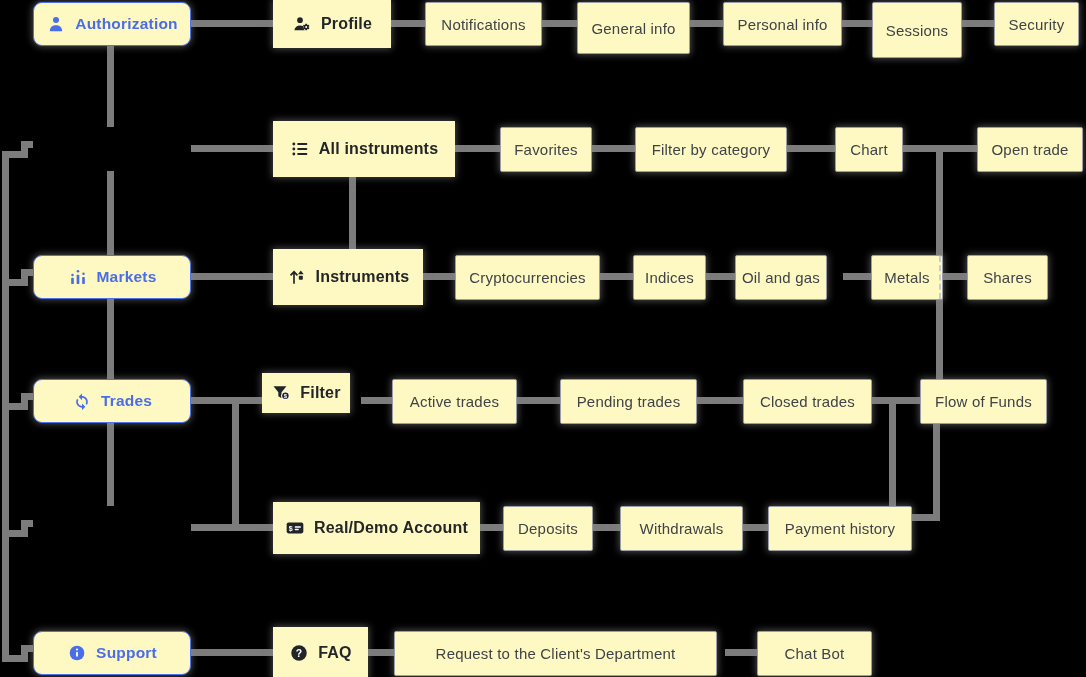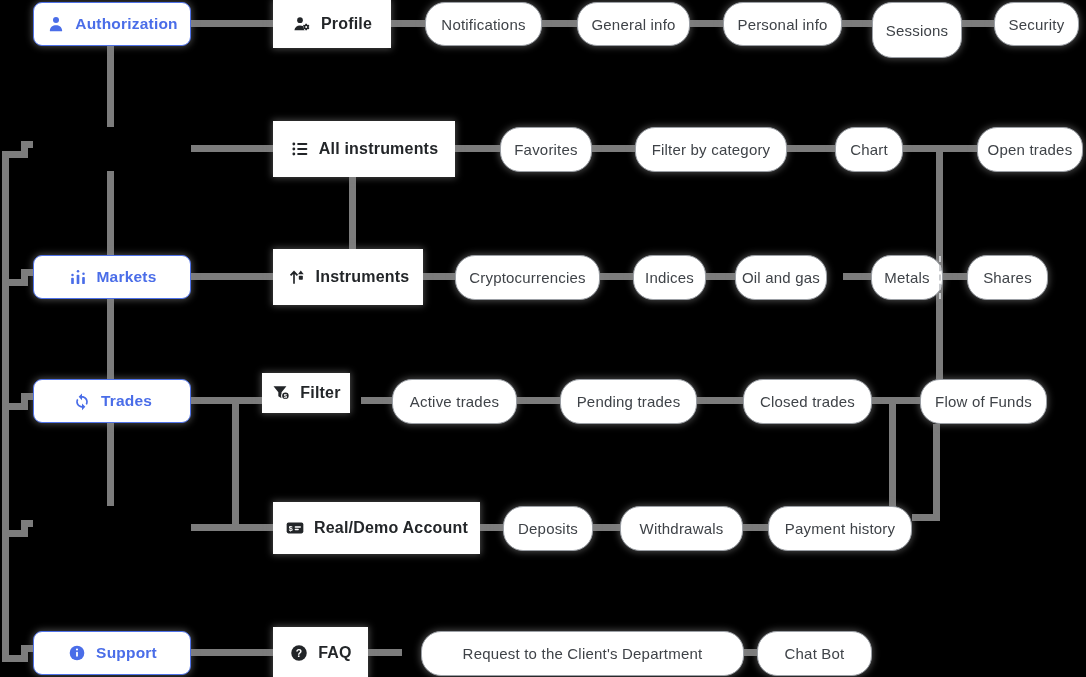--- a/index.html
+++ b/index.html
@@ -6,26 +6,26 @@
   body{width:1086px;height:677px;position:relative;overflow:hidden;
        font-family:"Liberation Sans","DejaVu Sans",sans-serif;}
   .stage{position:absolute;inset:0;}
   
   .hl,.vl{position:absolute;background:#7c7c7c;z-index:1;}
   .hl{height:7px;}
   .vl{width:7px;}
   .vdash{position:absolute;width:0;border-left:2px dashed #c9cbce;z-index:3;}
   
   .node{position:absolute;display:flex;align-items:center;justify-content:center;
-        gap:9px;background:#ffffff;z-index:2;box-sizing:border-box;
+        gap:9px;background:#fef9c3;z-index:2;box-sizing:border-box;
         box-shadow:0 0 7px 1px rgba(134,134,134,.55);}
   .bnode{height:44px;border:1.6px solid #4f72e9;border-radius:9px;
          color:#4a6de8;font-weight:700;font-size:15.5px;letter-spacing:.2px;}
   .gnode{color:#232629;font-weight:600;font-size:16px;letter-spacing:.2px;}
-  .snode{height:45px;border:1.6px solid #9b9fa5;border-radius:20px;
+  .snode{height:45px;border:1.6px solid #9b9fa5;border-radius:2px;
          color:#3f4348;font-weight:500;font-size:15px;letter-spacing:.2px;}
   .ic{width:20px;height:20px;flex:none;fill:currentColor;}
   .gnode .ic{color:#222528;}
 </style>
 </head>
 <body>
 
 <svg width="0" height="0" style="position:absolute" aria-hidden="true">
   <defs>
     <symbol id="i-user" viewBox="0 0 24 24">
@@ -214,21 +214,21 @@
     <svg class="ic" viewBox="0 0 24 24">
       <circle cx="12" cy="12" r="9.3"></circle>
       <text x="12" y="16.6" text-anchor="middle" font-size="12.5" font-weight="bold" fill="#fff">?</text>
     </svg>
     <span>FAQ</span>
   </div>
 
   <div class="node snode" style="left:425px;top:2px;width:117px;height:44px">
       <span>Notifications</span>
     </div>
-  <div class="node snode" style="left:577px;top:2px;width:113px;height:44px">
+  <div class="node snode" style="left:577px;top:2px;width:113px;height:52px">
       <span>General info</span>
     </div>
   <div class="node snode" style="left:723px;top:2px;width:119px;height:44px">
       <span>Personal info</span>
     </div>
   <div class="node snode" style="left:872px;top:2px;width:90px;height:56px">
       <span>Sessions</span>
     </div>
   <div class="node snode" style="left:994px;top:2px;width:85px;height:44px">
       <span>Security</span>
@@ -237,21 +237,21 @@
   <div class="node snode" style="left:500px;top:127px;width:92px">
       <span>Favorites</span>
     </div>
   <div class="node snode" style="left:635px;top:127px;width:152px">
       <span>Filter by category</span>
     </div>
   <div class="node snode" style="left:835px;top:127px;width:68px">
       <span>Chart</span>
     </div>
   <div class="node snode" style="left:977px;top:127px;width:106px">
-      <span>Open trades</span>
+      <span>Open trade</span>
     </div>
 
   <div class="node snode" style="left:455px;top:255px;width:145px">
       <span>Cryptocurrencies</span>
     </div>
   <div class="node snode" style="left:633px;top:255px;width:73px">
       <span>Indices</span>
     </div>
   <div class="node snode" style="left:735px;top:255px;width:92px">
       <span>Oil and gas</span>
@@ -279,20 +279,20 @@
   <div class="node snode" style="left:503px;top:506px;width:90px">
       <span>Deposits</span>
     </div>
   <div class="node snode" style="left:620px;top:506px;width:123px">
       <span>Withdrawals</span>
     </div>
   <div class="node snode" style="left:768px;top:506px;width:144px">
       <span>Payment history</span>
     </div>
 
-  <div class="node snode" style="left:421px;top:631px;width:323px">
+  <div class="node snode" style="left:394px;top:631px;width:323px">
       <span>Request to the Client's Department</span>
     </div>
   <div class="node snode" style="left:757px;top:631px;width:115px">
       <span>Chat Bot</span>
     </div>
 
 </div>
 
 </body></html>

